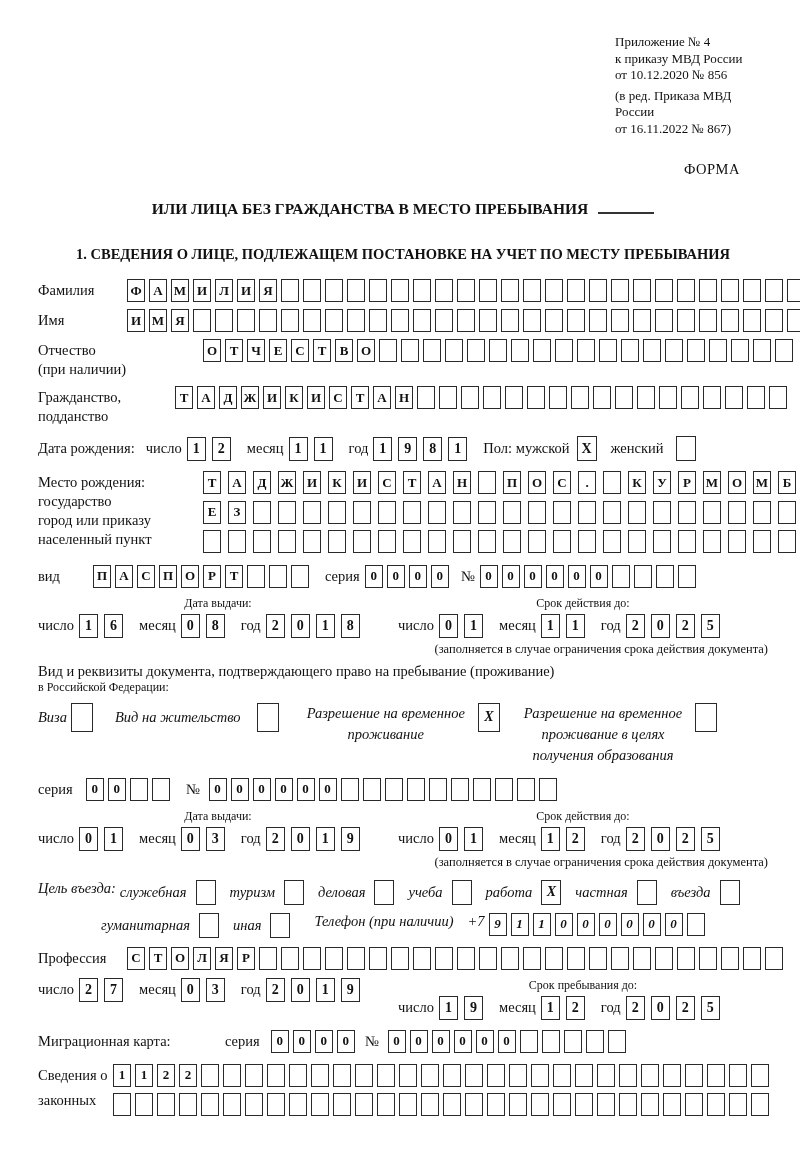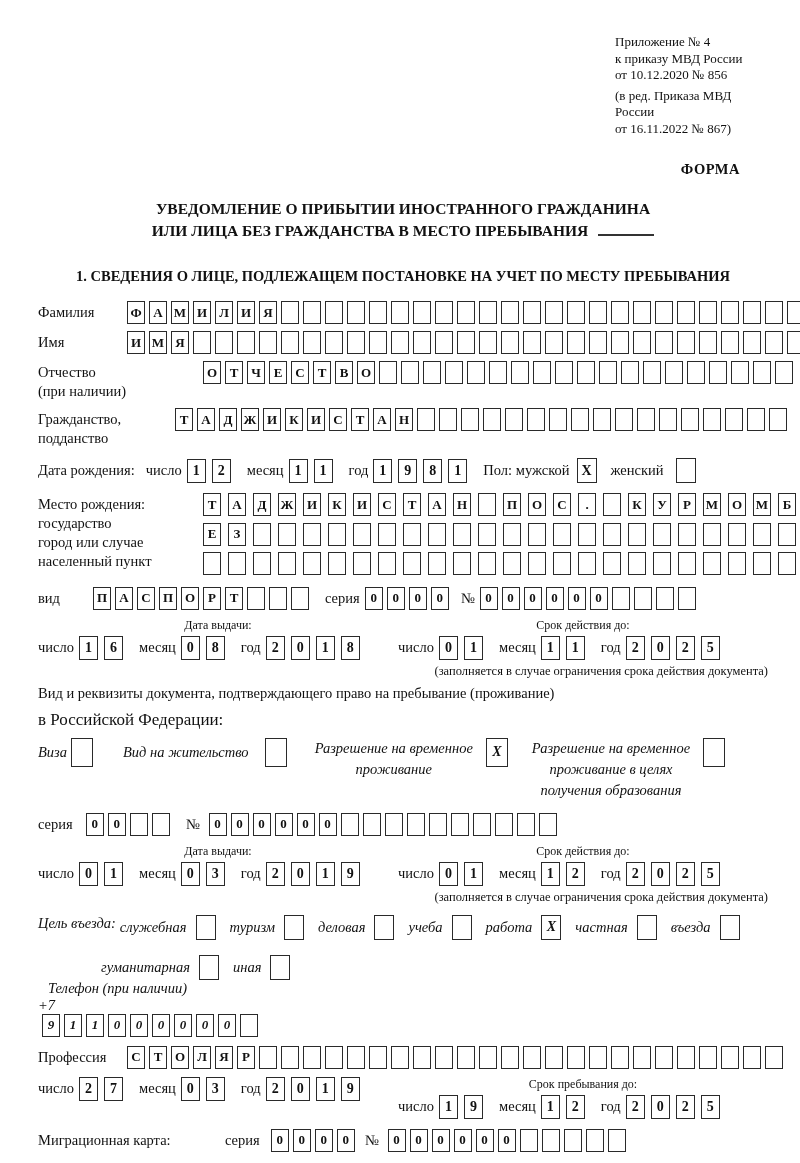--- a/index.html
+++ b/index.html
@@ -2,21 +2,21 @@
 <html lang="ru"><head>
 <meta charset="utf-8">
 <style>
   html,body{margin:0;padding:0;background:#fff;}
   body{width:800px;height:1163px;font-family:"Liberation Serif",serif;color:#111;overflow:hidden;}
   .page{box-sizing:border-box;width:800px;height:840px;padding:34px 32px 0 38px;}
 
   
   .hdr{margin-left:577px;font-size:13px;line-height:16.5px;}
   .hdr .gap{height:4px;}
-  .forma{text-align:right;font-weight:bold;font-size:14.5px;margin:24px 28px 0 0;letter-spacing:.5px;}
+  .forma{text-align:right;font-weight:normal;font-size:14.5px;margin:24px 28px 0 0;letter-spacing:.5px;}
 
   
   .title{margin-top:20px;text-align:center;font-weight:bold;font-size:15.5px;line-height:22px;}
   .tline{display:inline-block;width:56px;border-bottom:2px solid #333;height:14px;margin-left:10px;}
   .sect{margin-top:26px;text-align:center;font-weight:bold;font-size:14.5px;}
 
   
   .frow{display:flex;align-items:flex-start;margin-top:7px;}
   .flabel{flex:none;font-size:14.5px;line-height:19px;padding-top:2px;}
   .cells{display:flex;flex:none;}
@@ -58,21 +58,20 @@
     <div>Приложение № 4</div>
     <div>к приказу МВД России</div>
     <div>от 10.12.2020 № 856</div>
     <div class="gap"></div>
     <div>(в ред. Приказа МВД России</div>
     <div>от 16.11.2022 № 867)</div>
   </div>
   <div class="forma">ФОРМА</div>
 
   <div class="title">
-    <div>УВЕДОМЛЕНИЕ О ПРИБЫТИИ ИНОСТРАННОГО ГРАЖДАНИНА</div>
     <div>
       <span>ИЛИ ЛИЦА БЕЗ ГРАЖДАНСТВА В МЕСТО ПРЕБЫВАНИЯ</span><span class="tline"></span>
     </div>
   </div>
 
   <div class="sect">1. СВЕДЕНИЯ О ЛИЦЕ, ПОДЛЕЖАЩЕМ ПОСТАНОВКЕ НА УЧЕТ ПО МЕСТУ ПРЕБЫВАНИЯ</div>
 
   <div class="frow" style="margin-top:16px;">
     <div class="flabel" style="width:89px;">Фамилия</div>
     <div class="cells">
@@ -242,21 +241,21 @@
     <span class="lbl">Пол: мужской</span>
     <span class="cb" style="margin-left:2px;">X</span>
     <span class="lbl" style="margin-left:14px;">женский</span>
     <span class="cb"></span>
   </div>
 
   <div class="frow" style="margin-top:10px;">
     <div class="flabel" style="width:165px;">
       <div>Место рождения:</div>
       <div>государство</div>
-      <div>город или случае</div>
+      <div>город или приказу</div>
       <div>населенный пункт</div>
     </div>
     <div class="stack">
       <div class="cells spread">
           <span class="cell">Т</span>
           <span class="cell">А</span>
           <span class="cell">Д</span>
           <span class="cell">Ж</span>
           <span class="cell">И</span>
           <span class="cell">К</span>
@@ -413,28 +412,28 @@
             <span class="dcell">0</span>
             <span class="dcell">2</span>
             <span class="dcell">5</span>
           </span>
       </div>
       <div class="note">(заполняется в случае ограничения срока действия документа)</div>
     </div>
   </div>
 
   <div style="font-size:14.5px;margin-top:6px;">Вид и реквизиты документа, подтверждающего право на пребывание (проживание)</div>
-  <div style="font-size:17px;margin-top:8px;">в Российской Федерации:</div>
+  <div style="font-size:12px;">в Российской Федерации:</div>
 
   <div class="optrow">
     <span class="opt">
       <span class="opt-label">Виза</span>
       <span class="cb big" style="margin-left:2px;"></span>
     </span>
-    <span class="opt" style="margin-left:16px;">
+    <span class="opt" style="margin-left:8px;">
       <span class="opt-label">Вид на жительство</span>
       <span class="cb big" style="margin-left:14px;"></span>
     </span>
     <span class="opt" style="margin-left:14px;align-items:flex-start;">
       <span class="optcol">
         <div>Разрешение на временное</div>
         <div>проживание</div>
       </span>
       <span class="cb big">X</span>
     </span>
@@ -551,21 +550,21 @@
         <span class="opt">
           <span class="opt-label">частная</span>
           <span class="cb"></span>
         </span>
         <span class="opt">
           <span class="opt-label">въезда</span>
           <span class="cb"></span>
         </span>
       </span>
   </div>
-  <div class="optrow" style="margin-top:15px;flex-direction:column;">
+  <div class="optrow" style="margin-top:8px;">
     <span style="display:inline-flex;margin-left:63px;">
         <span class="opt">
           <span class="opt-label">гуманитарная</span>
           <span class="cb"></span>
         </span>
         <span class="opt">
           <span class="opt-label">иная</span>
           <span class="cb"></span>
         </span>
       </span>

